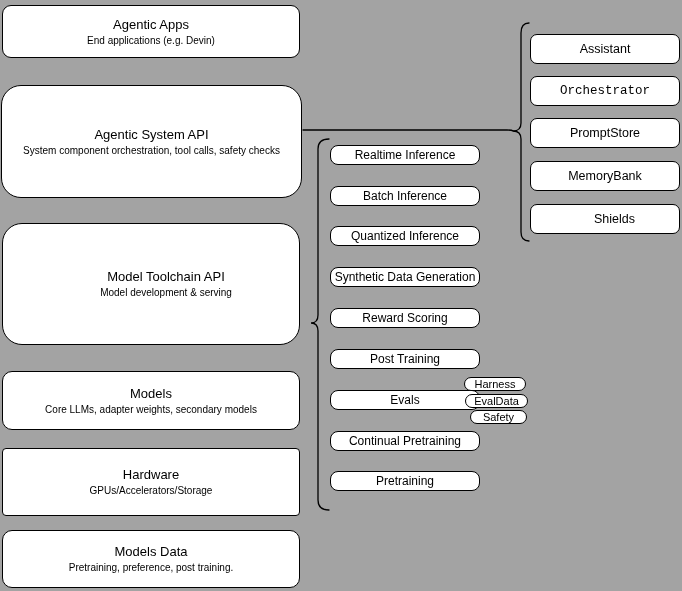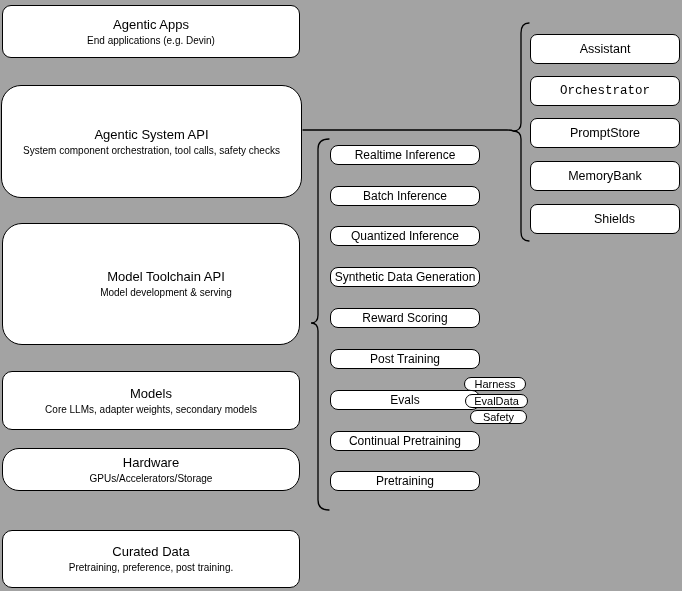--- a/index.html
+++ b/index.html
@@ -101,27 +101,27 @@
   <div class="lbox" style="top:223px;height:122px;border-radius:20px;padding-left:30px;">
     <div class="t">Model Toolchain API</div>
     <div class="s">Model development &amp; serving</div>
   </div>
 
   <div class="lbox" style="top:371px;height:59px;border-radius:10px;">
     <div class="t">Models</div>
     <div class="s">Core LLMs, adapter weights, secondary models</div>
   </div>
 
-  <div class="lbox" style="top:448px;height:43px;border-radius:17px;">
+  <div class="lbox" style="top:448px;height:68px;border-radius:4px;">
     <div class="t">Hardware</div>
     <div class="s">GPUs/Accelerators/Storage</div>
   </div>
 
   <div class="lbox" style="top:530px;height:58px;border-radius:10px;">
-    <div class="t">Curated Data</div>
+    <div class="t">Models Data</div>
     <div class="s">Pretraining, preference, post training.</div>
   </div>
 
   <div class="mbox" style="top:145px;">Realtime Inference</div>
   <div class="mbox" style="top:186px;">Batch Inference</div>
   <div class="mbox" style="top:226px;">Quantized Inference</div>
   <div class="mbox" style="top:267px;">Synthetic Data Generation</div>
   <div class="mbox" style="top:308px;">Reward Scoring</div>
   <div class="mbox" style="top:349px;">Post Training</div>
   <div class="mbox" style="top:390px;">Evals</div>

